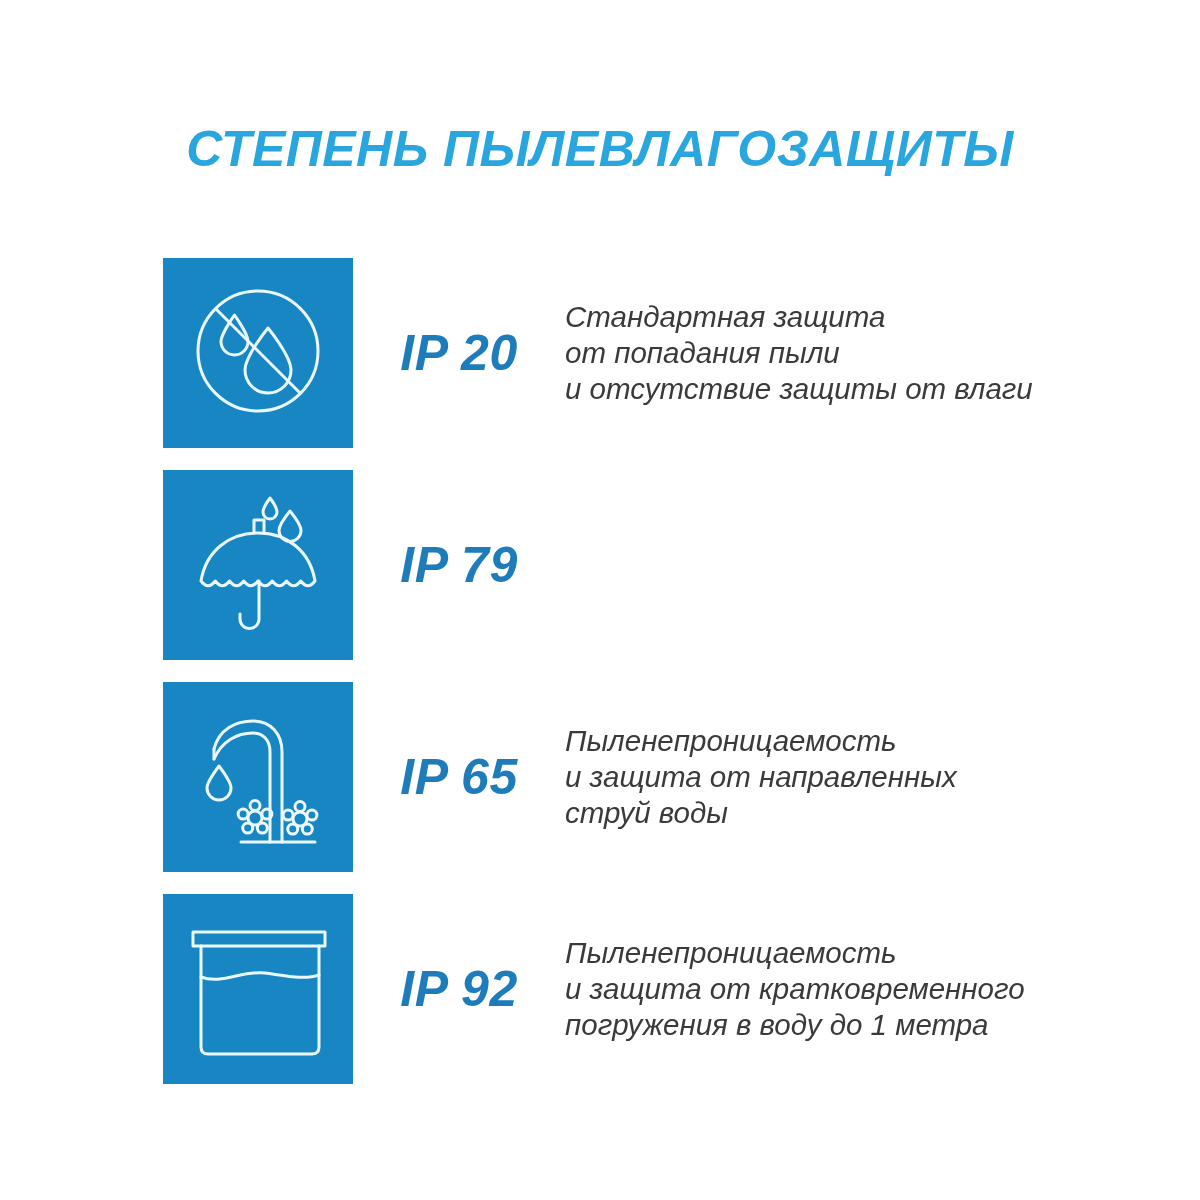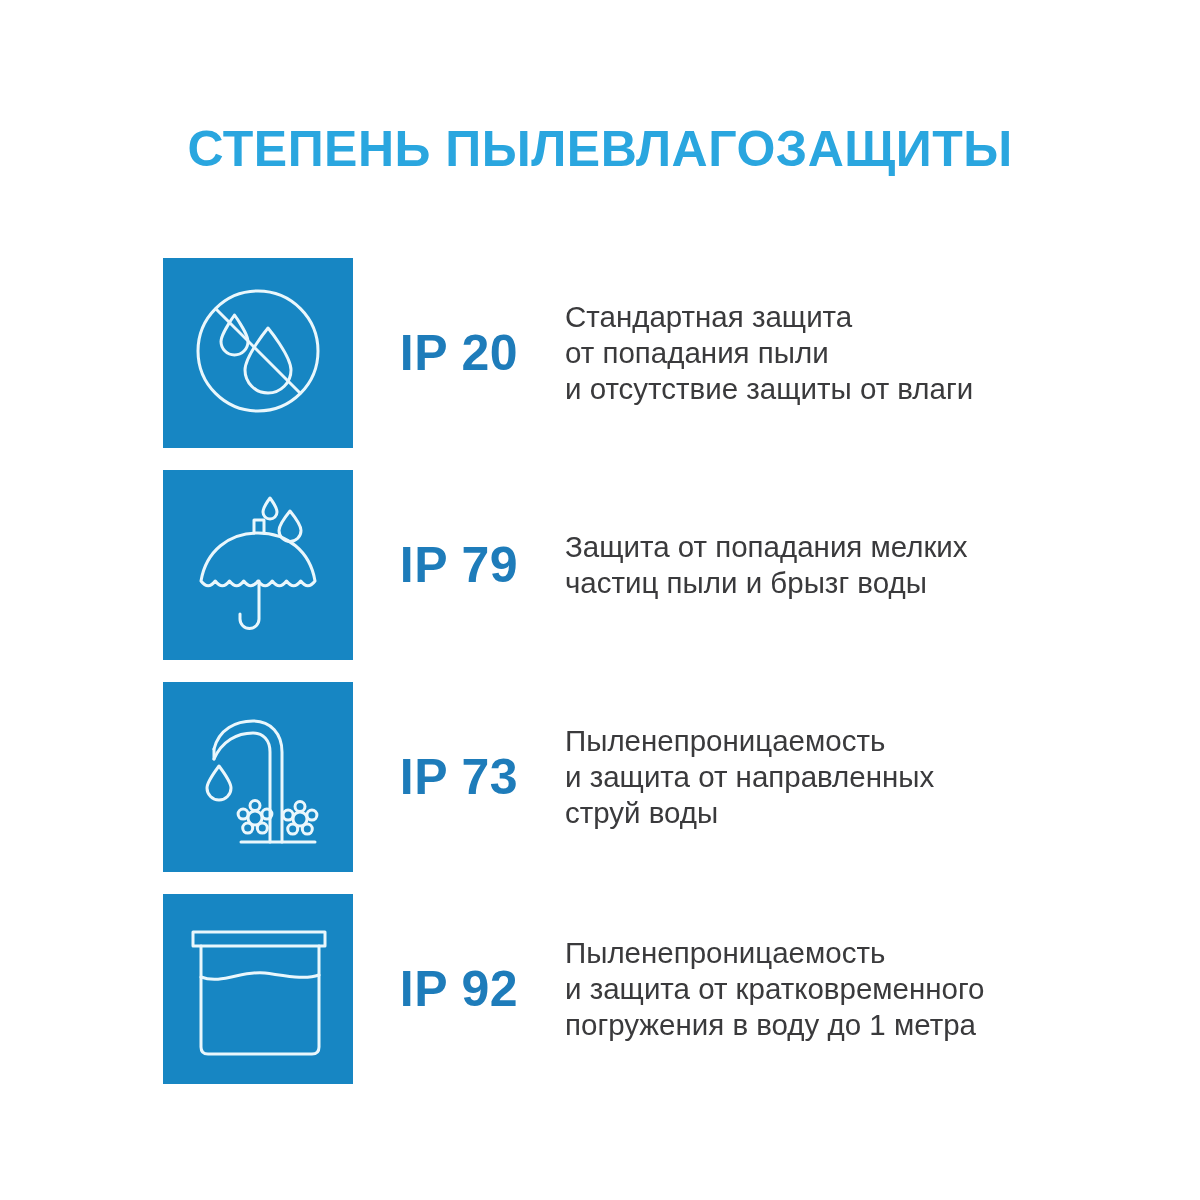--- a/index.html
+++ b/index.html
@@ -6,21 +6,21 @@
     --title-color:#2AA6DF;
     --ip-color:#1E7CBA;
     --tile-color:#1786C3;
     --icon-stroke:#EAF7FC;
     --text-color:#3A3A3C;
     --background:#FFFFFF;
   }
   *{margin:0;padding:0;box-sizing:border-box;}
   html,body{width:1200px;height:1200px;background:var(--background);
     font-family:"Liberation Sans",sans-serif;overflow:hidden;}
-  .canvas{position:relative;width:1200px;height:1200px;background:var(--background);}
+  .canvas{position:relative;width:1200px;height:1200px;background:var(--background);font-style:italic;}
   .title{
     position:absolute;top:118px;left:0;width:1200px;
     text-align:center;font-size:50px;line-height:62px;font-weight:700;
     letter-spacing:0.5px;color:var(--title-color);
   }
   .rows{
     position:absolute;top:258px;left:163px;width:880px;
     display:flex;flex-direction:column;gap:22px;
   }
   .row{display:flex;align-items:center;height:190px;}
@@ -70,22 +70,20 @@
           <path d="M107,28 C107,28 100,37.5 100,42 A7,7 0 1 0 114,42 C114,37.5 107,28 107,28 Z"></path>
           <path d="M127,41 C127,41 116,54.5 116,60.5 A11,11 0 1 0 138,60.5 C138,54.5 127,41 127,41 Z"></path>
           <path d="M91,63 V50 H101 V63"></path>
           <path d="M38,111 C43,81 66,63 95,63 C124,63 147,81 152,111
                    q-7.1,9.5 -14.25,0 q-7.1,9.5 -14.25,0 q-7.1,9.5 -14.25,0 q-7.1,9.5 -14.25,0
                    q-7.1,9.5 -14.25,0 q-7.1,9.5 -14.25,0 q-7.1,9.5 -14.25,0 q-7.1,9.5 -14.25,0 Z"></path>
           <path d="M96,111 V149 a9.5,9.5 0 0 1 -19,0 v-5"></path>
         </svg>
       </div>
       <div class="ip">IP 79</div>
-      <div class="desc">Защита от попадания мелких
-частиц пыли и брызг воды</div>
     </div>
 
     <div class="row">
       <div class="tile">
         <svg viewBox="0 0 190 190" aria-hidden="true">
           <path d="M51,67 C56,47 73,39 90,39 C108,39 119,52 119,70 V160"></path>
           <path d="M51,77 C59,59 74,51 90,51 C100,51 107,58 107,70 V160"></path>
           <line x1="51" y1="67" x2="51" y2="77"></line>
           <line x1="78" y1="160" x2="152" y2="160"></line>
           <path d="M56,84 C56,84 44,100 44,106 A12,12 0 1 0 68,106 C68,100 56,84 56,84 Z"></path>
@@ -100,21 +98,21 @@
           <g>
             <circle cx="137" cy="137" r="7"></circle>
             <circle cx="137" cy="124.5" r="5"></circle>
             <circle cx="148.9" cy="133.1" r="5"></circle>
             <circle cx="144.3" cy="147.1" r="5"></circle>
             <circle cx="129.7" cy="147.1" r="5"></circle>
             <circle cx="125.1" cy="133.1" r="5"></circle>
           </g>
         </svg>
       </div>
-      <div class="ip">IP 73</div>
+      <div class="ip">IP 65</div>
       <div class="desc">Пыленепроницаемость
 и защита от направленных
 струй воды</div>
     </div>
 
     <div class="row">
       <div class="tile">
         <svg viewBox="0 0 190 190" aria-hidden="true">
           <path d="M30,38 H162 V52 H30 Z"></path>
           <path d="M38,52 V153 Q38,160 45,160 H149 Q156,160 156,153 V52"></path>

